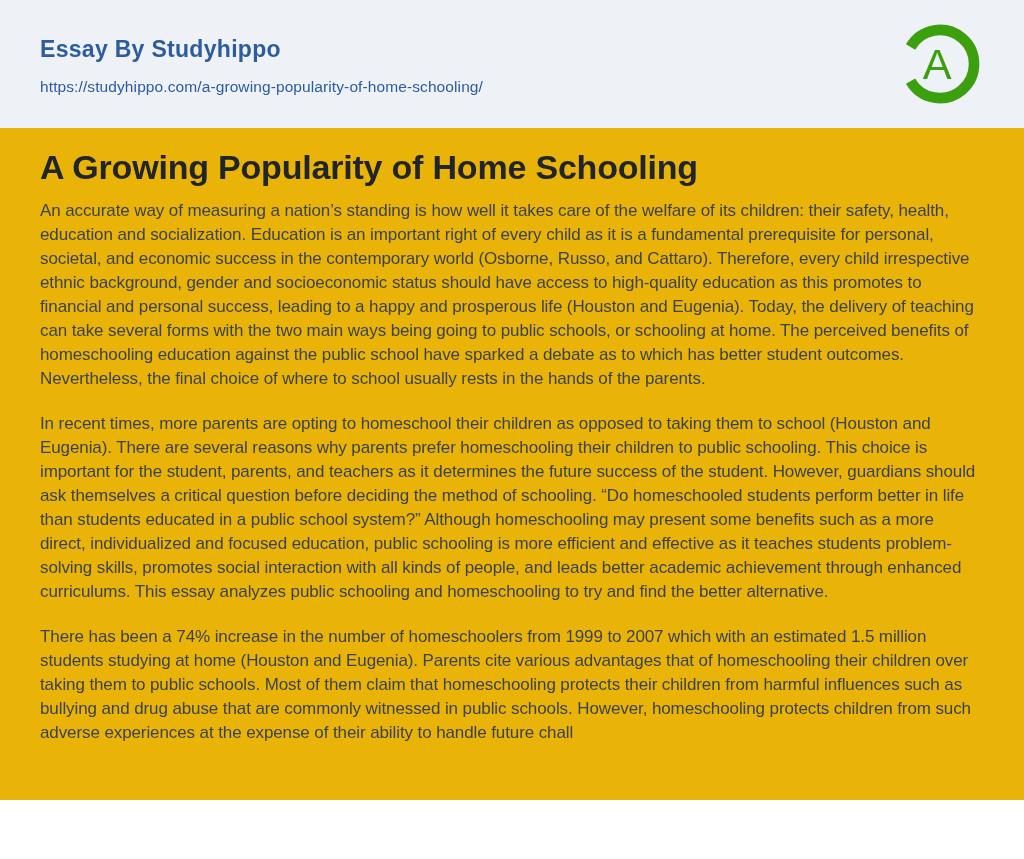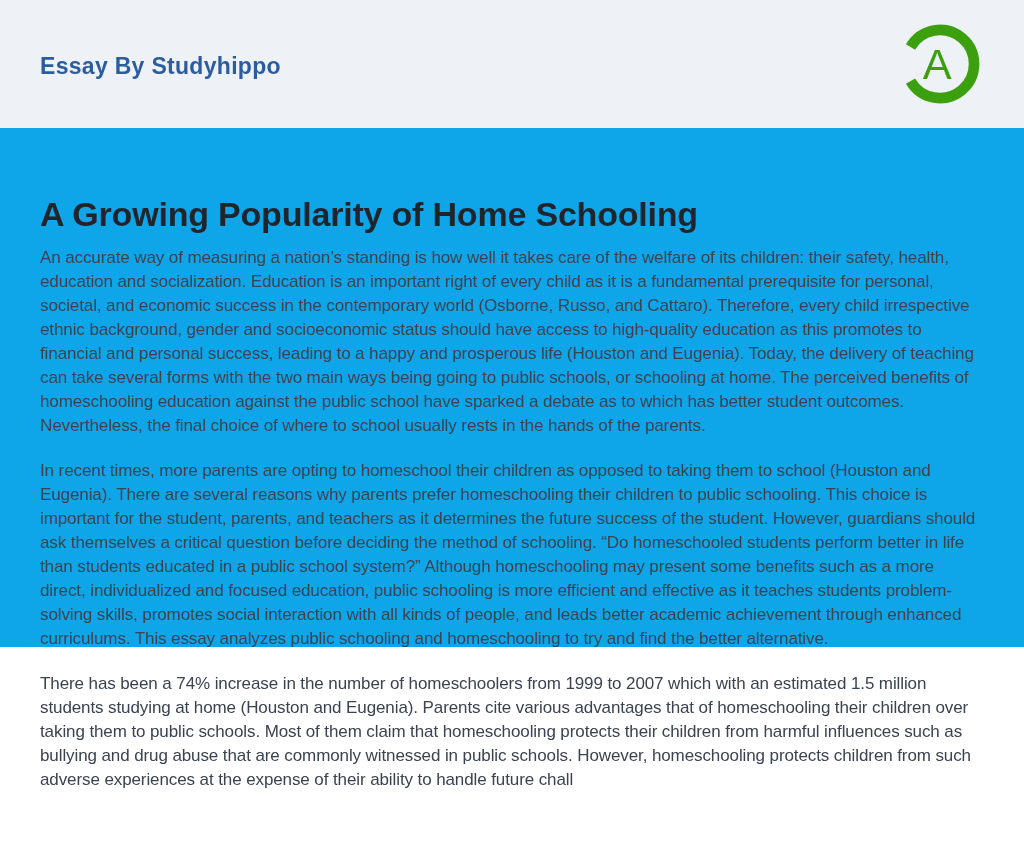--- a/index.html
+++ b/index.html
@@ -3,21 +3,21 @@
 <meta charset="utf-8">
 <style>
   * { margin: 0; padding: 0; box-sizing: border-box; }
   html, body { background: #ffffff; }
   body {
     width: 1024px;
     height: 859px;
     font-family: "Liberation Sans", sans-serif;
     overflow: hidden;
   }
-  .page { width: 1024px; height: 647px; background: #0ea5e9; }
+  .page { width: 1024px; height: 800px; background: #eab308; }
 
   
   .site-header {
     height: 128px;
     background: #eef2f7;
     display: flex;
     align-items: center;
     justify-content: space-between;
     padding: 0 38px 0 40px;
   }
@@ -42,21 +42,21 @@
     cursor: pointer;
   }
   .logo { width: 92px; height: 92px; display: block; cursor: pointer; }
   .logo text {
     font-family: "Liberation Sans", sans-serif;
     font-size: 47px;
     font-weight: 400;
   }
 
   
-  .article { padding: 20px 40px 0 40px; margin-top: 47px; }
+  .article { padding: 20px 40px 0 40px; }
   .article-title {
     color: #20252b;
     font-size: 34px;
     font-weight: 800;
     letter-spacing: -0.2px;
     margin-bottom: 12px;
   }
   .article p {
     color: #3b4350;
     font-size: 17px;
@@ -67,20 +67,21 @@
   }
 </style>
 </head>
 <body>
 
 <div class="page">
 
   <header class="site-header">
     <div class="text-block">
       <a class="site-title">Essay By Studyhippo</a>
+      <a class="site-url">https://studyhippo.com/a-growing-popularity-of-home-schooling/</a>
     </div>
 
     <svg class="logo" viewBox="0 0 100 100" aria-hidden="true">
       <path d="M 17.96 31.5 A 37 37 0 1 1 17.96 68.5" fill="none" stroke-width="11.5" stroke-linecap="butt" stroke="#3ca00e"></path>
       <text x="47" y="66.5" text-anchor="middle" fill="#3ca00e">A</text>
     </svg>
   </header>
 
   <main class="article">
     <h1 class="article-title">A Growing Popularity of Home Schooling</h1>

